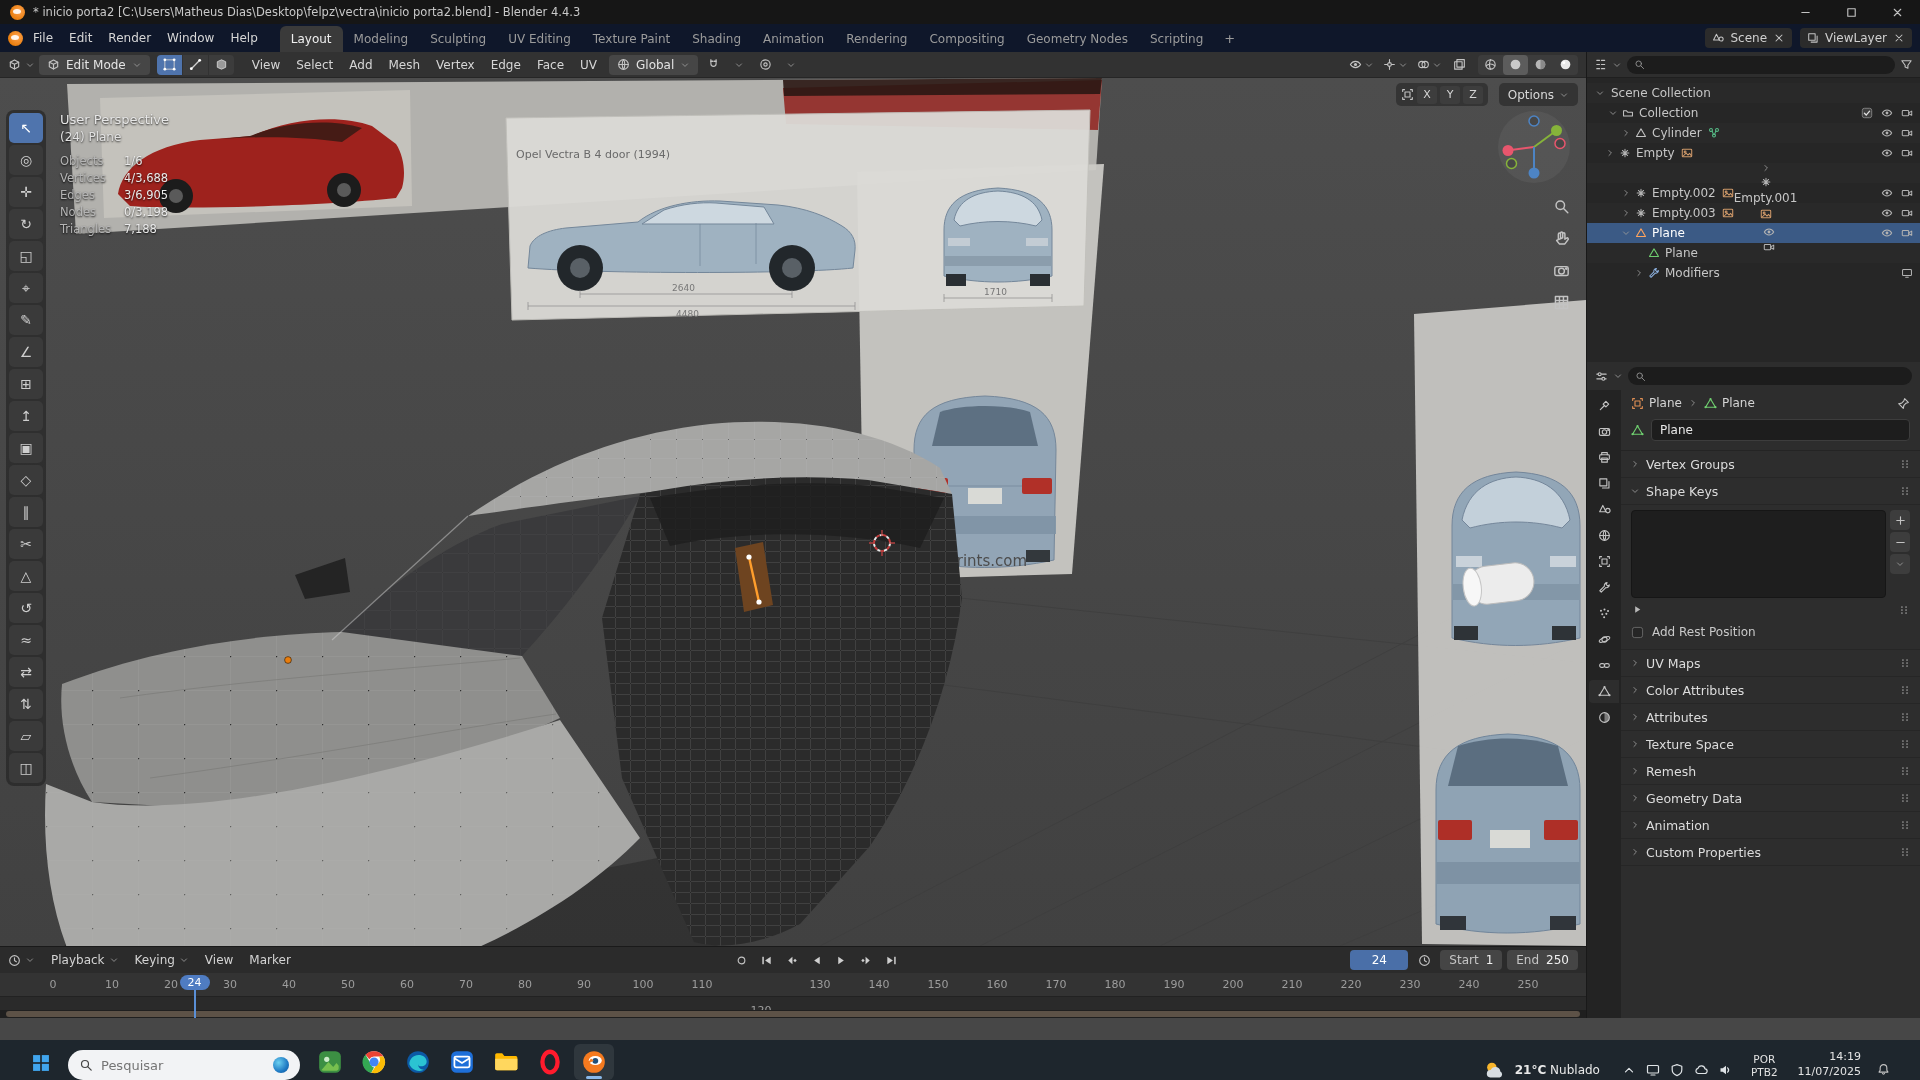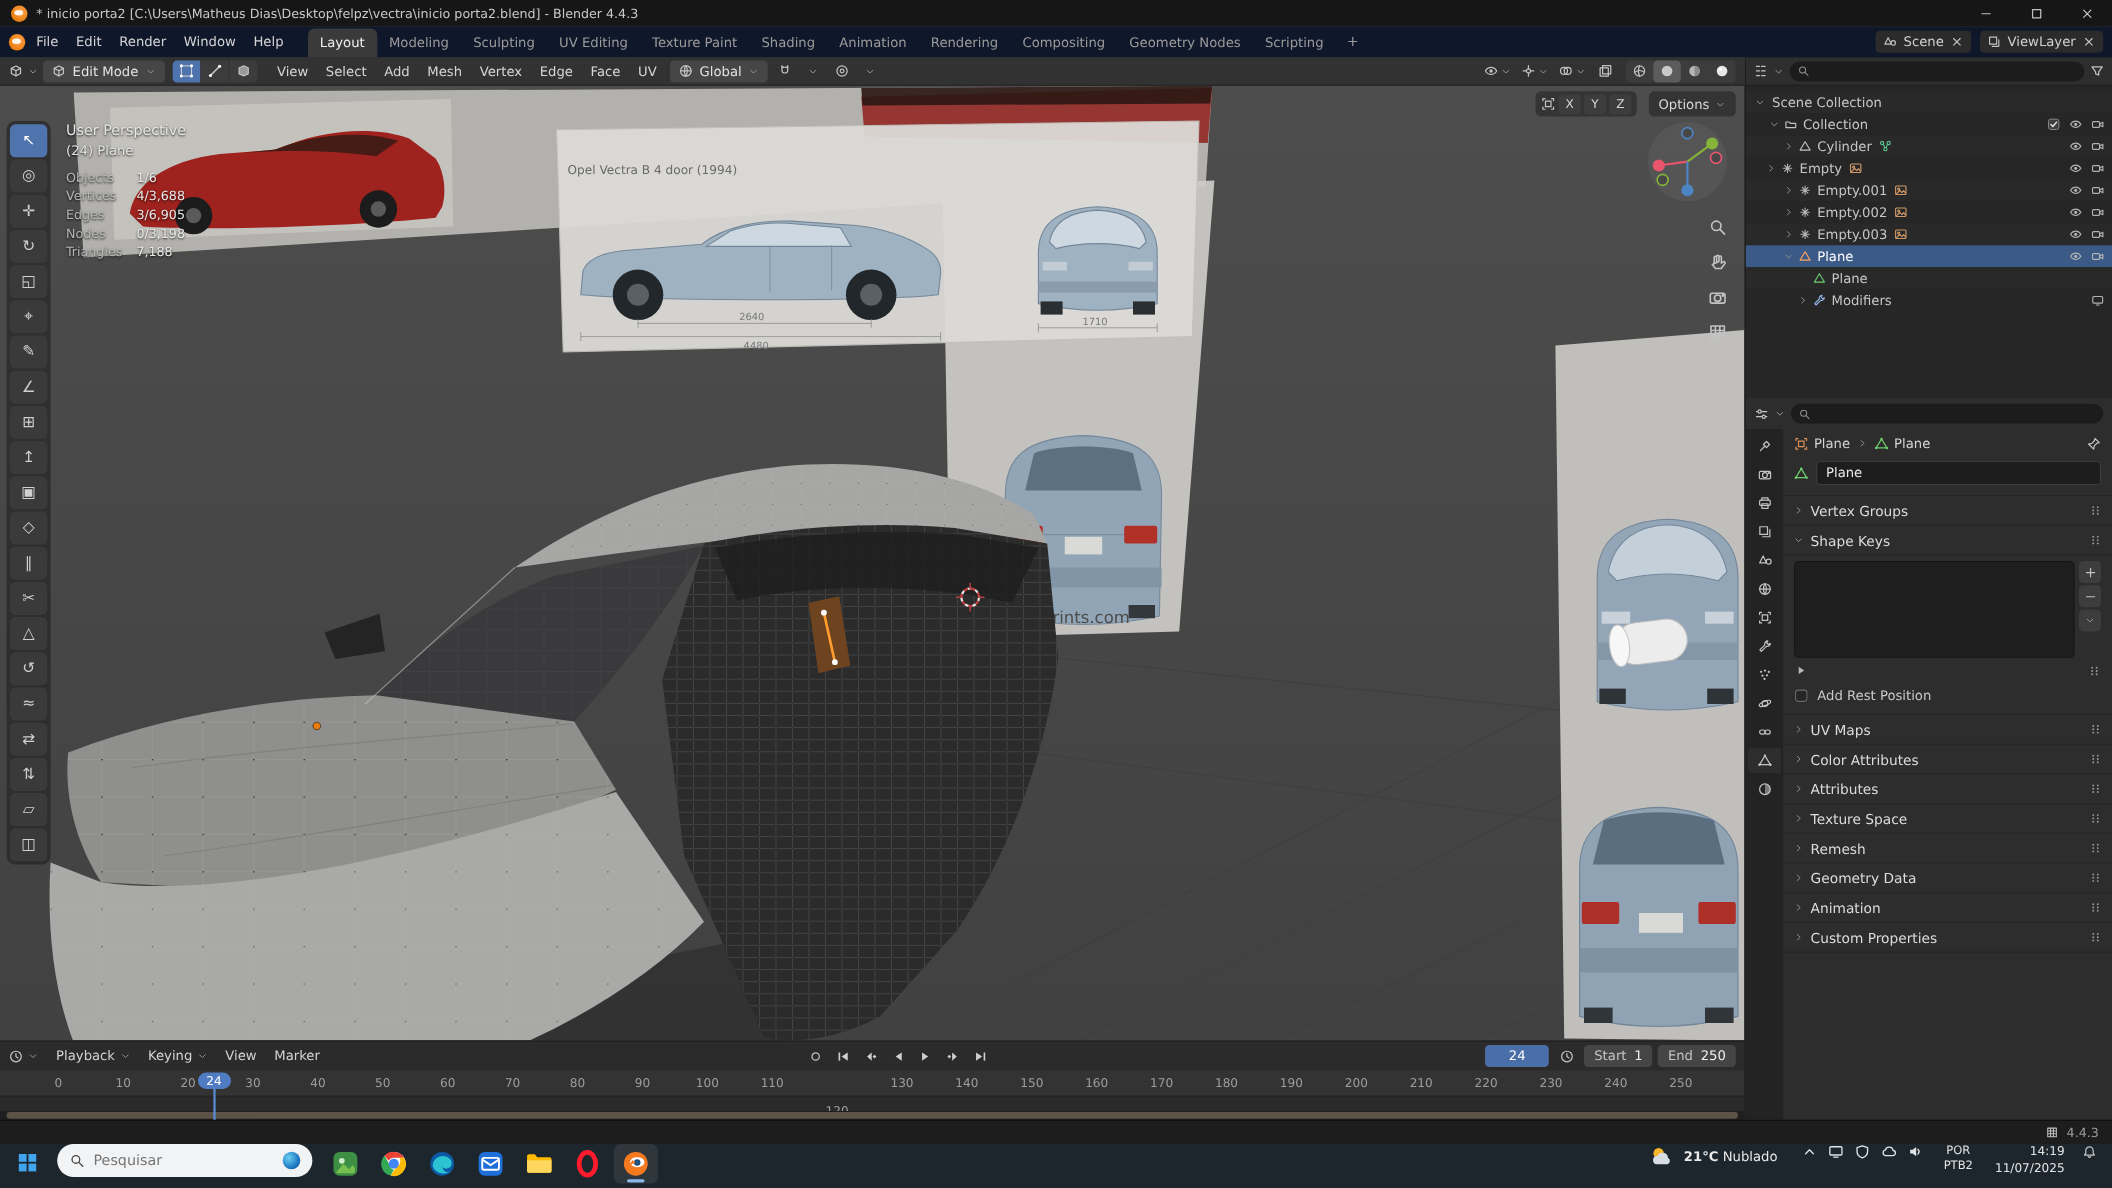--- a/index.html
+++ b/index.html
@@ -135,21 +135,21 @@
 .sk-list{flex:1;height:88px;background:#1e1e1e;border:1px solid #161616;border-radius:4px}
 .sk-side{display:flex;flex-direction:column;gap:2px}
 .sk-side button{width:20px;height:20px;background:#3d3d3d;border-radius:4px;display:flex;align-items:center;justify-content:center;color:#cfcfcf;font-size:11px}
 .sk-row2{display:flex;align-items:center;margin-top:5px;color:#9a9a9a}
 .checkbox-row{display:flex;align-items:center;gap:8px;margin-top:9px;color:#c9c9c9}
 
 
 .statusbar{position:absolute;left:0;right:0;top:1018px;height:22px;background:#1d1d1d;display:flex;align-items:center;justify-content:flex-end;padding:0 12px;gap:8px;color:#9c9c9c;font-size:11.5px;border-top:1px solid #101010}
 
 
-.taskbar{position:absolute;left:0;right:0;top:1040px;height:40px;background:#1e262d;display:flex;align-items:flex-start;padding:0 4px;gap:6px}
+.taskbar{position:absolute;left:0;right:0;top:1040px;height:40px;background:#1e262d;display:flex;align-items:flex-end;padding:0 20px;gap:6px}
 .tb-start{width:42px;height:34px;display:flex;align-items:center;justify-content:center;border-radius:6px}
 .tb-start .svgi{width:20px;height:20px}
 .tb-search{width:232px;height:30px;background:#f2f3f5;border-radius:15px;display:flex;align-items:center;padding:0 11px;gap:8px}
 .tb-search input{flex:1;border:none;background:none;outline:none;color:#333;font-size:13px;min-width:0}
 .tb-search .ico{color:#444;font-size:14px}
 .bing-dot{width:16px;height:16px;border-radius:50%;background:radial-gradient(circle at 35% 35%,#6cd0f0,#1f7ac4 60%,#0b4f92);flex:none}
 .tb-apps{display:flex;gap:4px;margin-left:4px}
 .tb-app{width:40px;height:36px;display:flex;align-items:center;justify-content:center;border-radius:6px;position:relative}
 .tb-app.active{background:rgba(255,255,255,.08)}
 .tb-app.active::after{content:"";position:absolute;bottom:1px;left:50%;transform:translateX(-50%);width:16px;height:3px;border-radius:2px;background:#8ab8e8}
@@ -1155,21 +1155,21 @@
             </span>
             <span class="ico rt">
               <svg class="svgi" viewBox="0 0 14 14">
                 <g fill="none" stroke="currentColor" stroke-width="1.2" stroke-linecap="round" stroke-linejoin="round">
                   <rect x="1.5" y="4.2" width="7.5" height="6" rx="1"></rect>
                   <path d="M9 6.8l3.5-2v4.8L9 7.8z"></path>
                 </g>
               </svg>
             </span>
           </div>
-          <div class="ol-row" style="padding-left: 32px;">
+          <div class="ol-row" style="padding-left: 32px; flex-direction: column;">
             <span class="ico chev">
               <svg class="svgi" viewBox="0 0 14 14">
                 <g fill="none" stroke="currentColor" stroke-width="1.2" stroke-linecap="round" stroke-linejoin="round">
                   <path d="M5.5 3.5 9 7l-3.5 3.5"></path>
                 </g>
               </svg>
             </span>
             <span class="ico oli empty">
               <svg class="svgi" viewBox="0 0 14 14">
                 <g fill="none" stroke="currentColor" stroke-width="1.2" stroke-linecap="round" stroke-linejoin="round">
@@ -1884,30 +1884,20 @@
                     </g>
                   </svg>
                 </span>
               </div>
             </div>
         </div>
       </div>
     </section>
   </aside>
 
-  <footer class="statusbar">
-    <span class="ico" style="font-size:11px">
-        <svg class="svgi" viewBox="0 0 14 14">
-          <g fill="none" stroke="currentColor" stroke-width="1.2" stroke-linecap="round" stroke-linejoin="round">
-            <path d="M2 2h10v10H2zM2 5.3h10M2 8.6h10M5.3 2v10M8.6 2v10"></path>
-          </g>
-        </svg>
-      </span>
-    <span>4.4.3</span>
-  </footer>
 
   <div class="taskbar">
     <button class="tb-start">
         <span class="ico">
           <svg class="svgi" viewBox="0 0 24 24">
             <rect x="2.5" y="2.5" width="8.5" height="8.5" fill="#41a5ee"></rect>
             <rect x="13" y="2.5" width="8.5" height="8.5" fill="#41a5ee"></rect>
             <rect x="2.5" y="13" width="8.5" height="8.5" fill="#41a5ee"></rect>
             <rect x="13" y="13" width="8.5" height="8.5" fill="#41a5ee"></rect>
           </svg>

